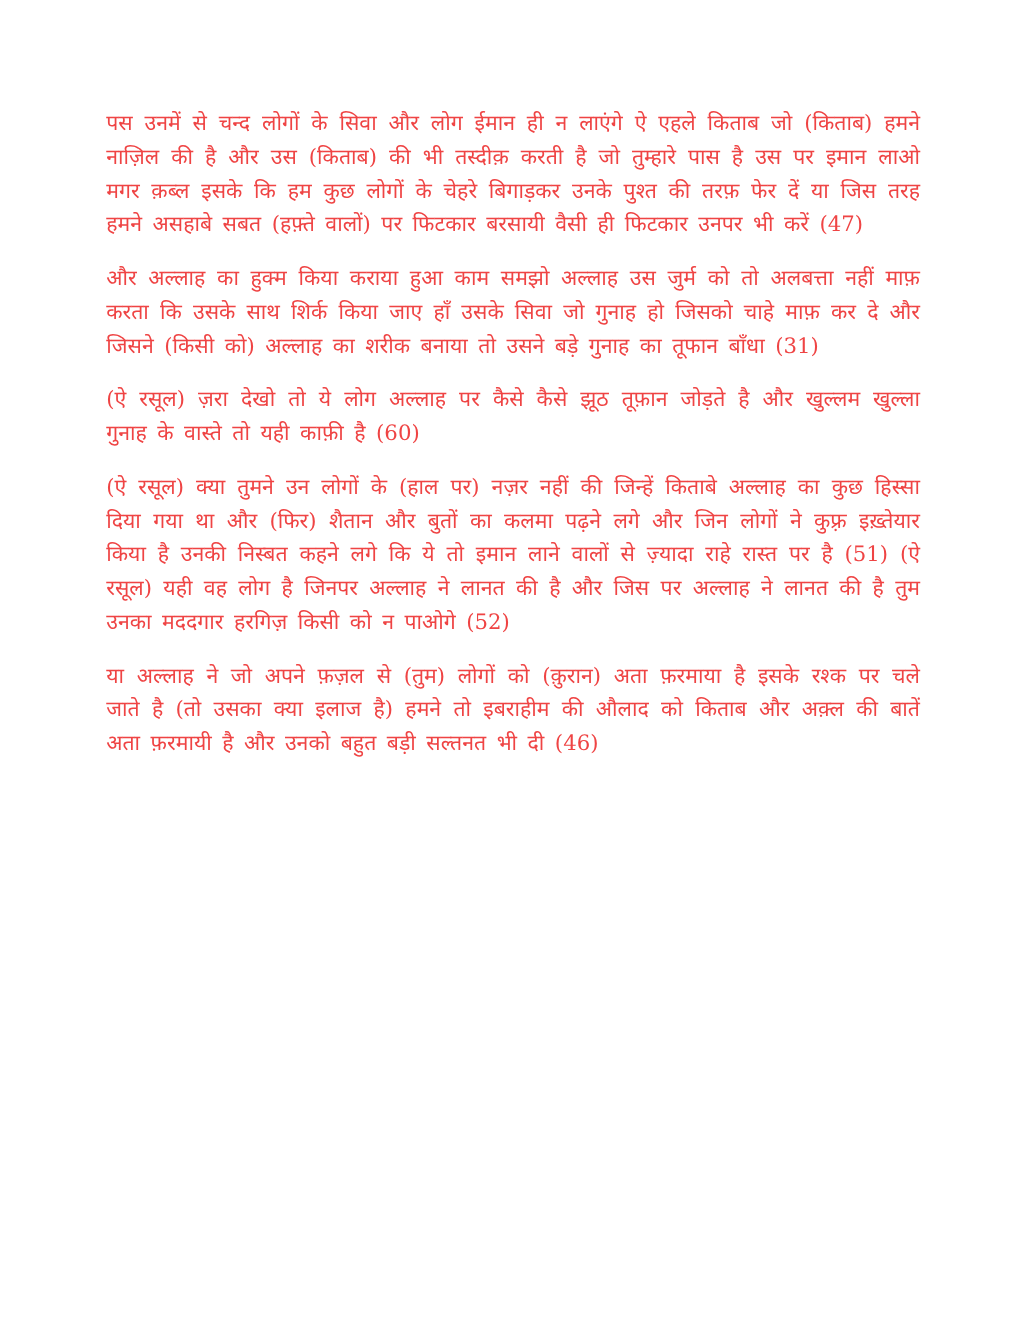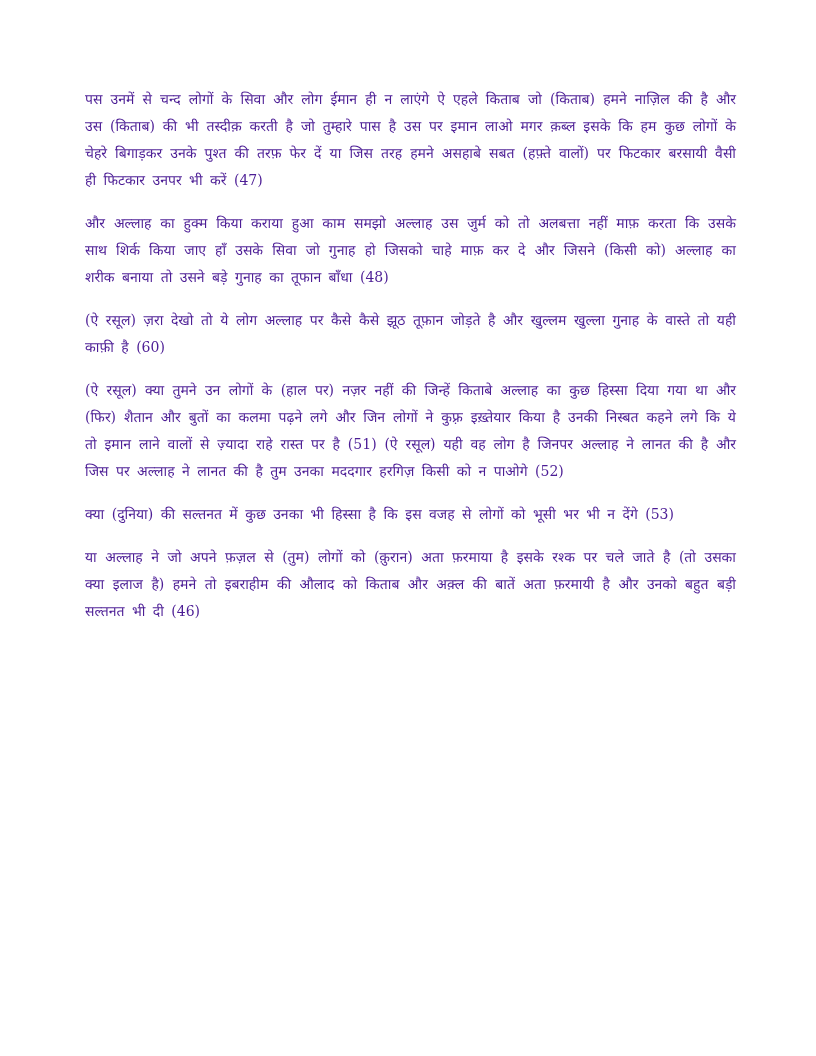--- a/index.html
+++ b/index.html
@@ -13,35 +13,34 @@
     height: 1056px;
     background: #ffffff;
     overflow: hidden;
   }
   .content {
     position: absolute;
     left: 85px;
     top: 86px;
     width: 651px;
     font-family: "DejaVu Serif", serif;
-    font-size: 14px;
+    font-size: 17px;
     line-height: 27px;
-    color: #4c1d95;
+    color: #ef4444;
     text-align: justify;
     word-spacing: 3px;
   }
   .para {
     margin: 0 0 16px 0;
   }
 </style>
 </head>
 <body>
 
 <div class="page">
   <div class="content">
     <p class="para">पस उनमें से चन्द लोगों के सिवा और लोग ईमान ही न लाएंगे ऐ एहले किताब जो (किताब) हमने नाज़िल की है और उस (किताब) की भी तस्दीक़ करती है जो तुम्हारे पास है उस पर इमान लाओ मगर क़ब्ल इसके कि हम कुछ लोगों के चेहरे बिगाड़कर उनके पुश्त की तरफ़ फेर दें या जिस तरह हमने असहाबे सबत (हफ़्ते वालों) पर फिटकार बरसायी वैसी ही फिटकार उनपर भी करें (47)</p>
-    <p class="para">और अल्लाह का हुक्म किया कराया हुआ काम समझो अल्लाह उस जुर्म को तो अलबत्ता नहीं माफ़ करता कि उसके साथ शिर्क किया जाए हाँ उसके सिवा जो गुनाह हो जिसको चाहे माफ़ कर दे और जिसने (किसी को) अल्लाह का शरीक बनाया तो उसने बड़े गुनाह का तूफान बाँधा (48)</p>
+    <p class="para">और अल्लाह का हुक्म किया कराया हुआ काम समझो अल्लाह उस जुर्म को तो अलबत्ता नहीं माफ़ करता कि उसके साथ शिर्क किया जाए हाँ उसके सिवा जो गुनाह हो जिसको चाहे माफ़ कर दे और जिसने (किसी को) अल्लाह का शरीक बनाया तो उसने बड़े गुनाह का तूफान बाँधा (31)</p>
     <p class="para">(ऐ रसूल) ज़रा देखो तो ये लोग अल्लाह पर कैसे कैसे झूठ तूफ़ान जोड़ते है और खुल्लम खुल्ला गुनाह के वास्ते तो यही काफ़ी है (60)</p>
     <p class="para">(ऐ रसूल) क्या तुमने उन लोगों के (हाल पर) नज़र नहीं की जिन्हें किताबे अल्लाह का कुछ हिस्सा दिया गया था और (फिर) शैतान और बुतों का कलमा पढ़ने लगे और जिन लोगों ने कुफ़्र इख़्तेयार किया है उनकी निस्बत कहने लगे कि ये तो इमान लाने वालों से ज़्यादा राहे रास्त पर है (51) (ऐ रसूल) यही वह लोग है जिनपर अल्लाह ने लानत की है और जिस पर अल्लाह ने लानत की है तुम उनका मददगार हरगिज़ किसी को न पाओगे (52)</p>
-    <p class="para">क्या (दुनिया) की सल्तनत में कुछ उनका भी हिस्सा है कि इस वजह से लोगों को भूसी भर भी न देंगे (53)</p>
     <p class="para">या अल्लाह ने जो अपने फ़ज़ल से (तुम) लोगों को (क़ुरान) अता फ़रमाया है इसके रश्क पर चले जाते है (तो उसका क्या इलाज है) हमने तो इबराहीम की औलाद को किताब और अक़्ल की बातें अता फ़रमायी है और उनको बहुत बड़ी सल्तनत भी दी (46)</p>
   </div>
 </div>
 
 </body></html>

